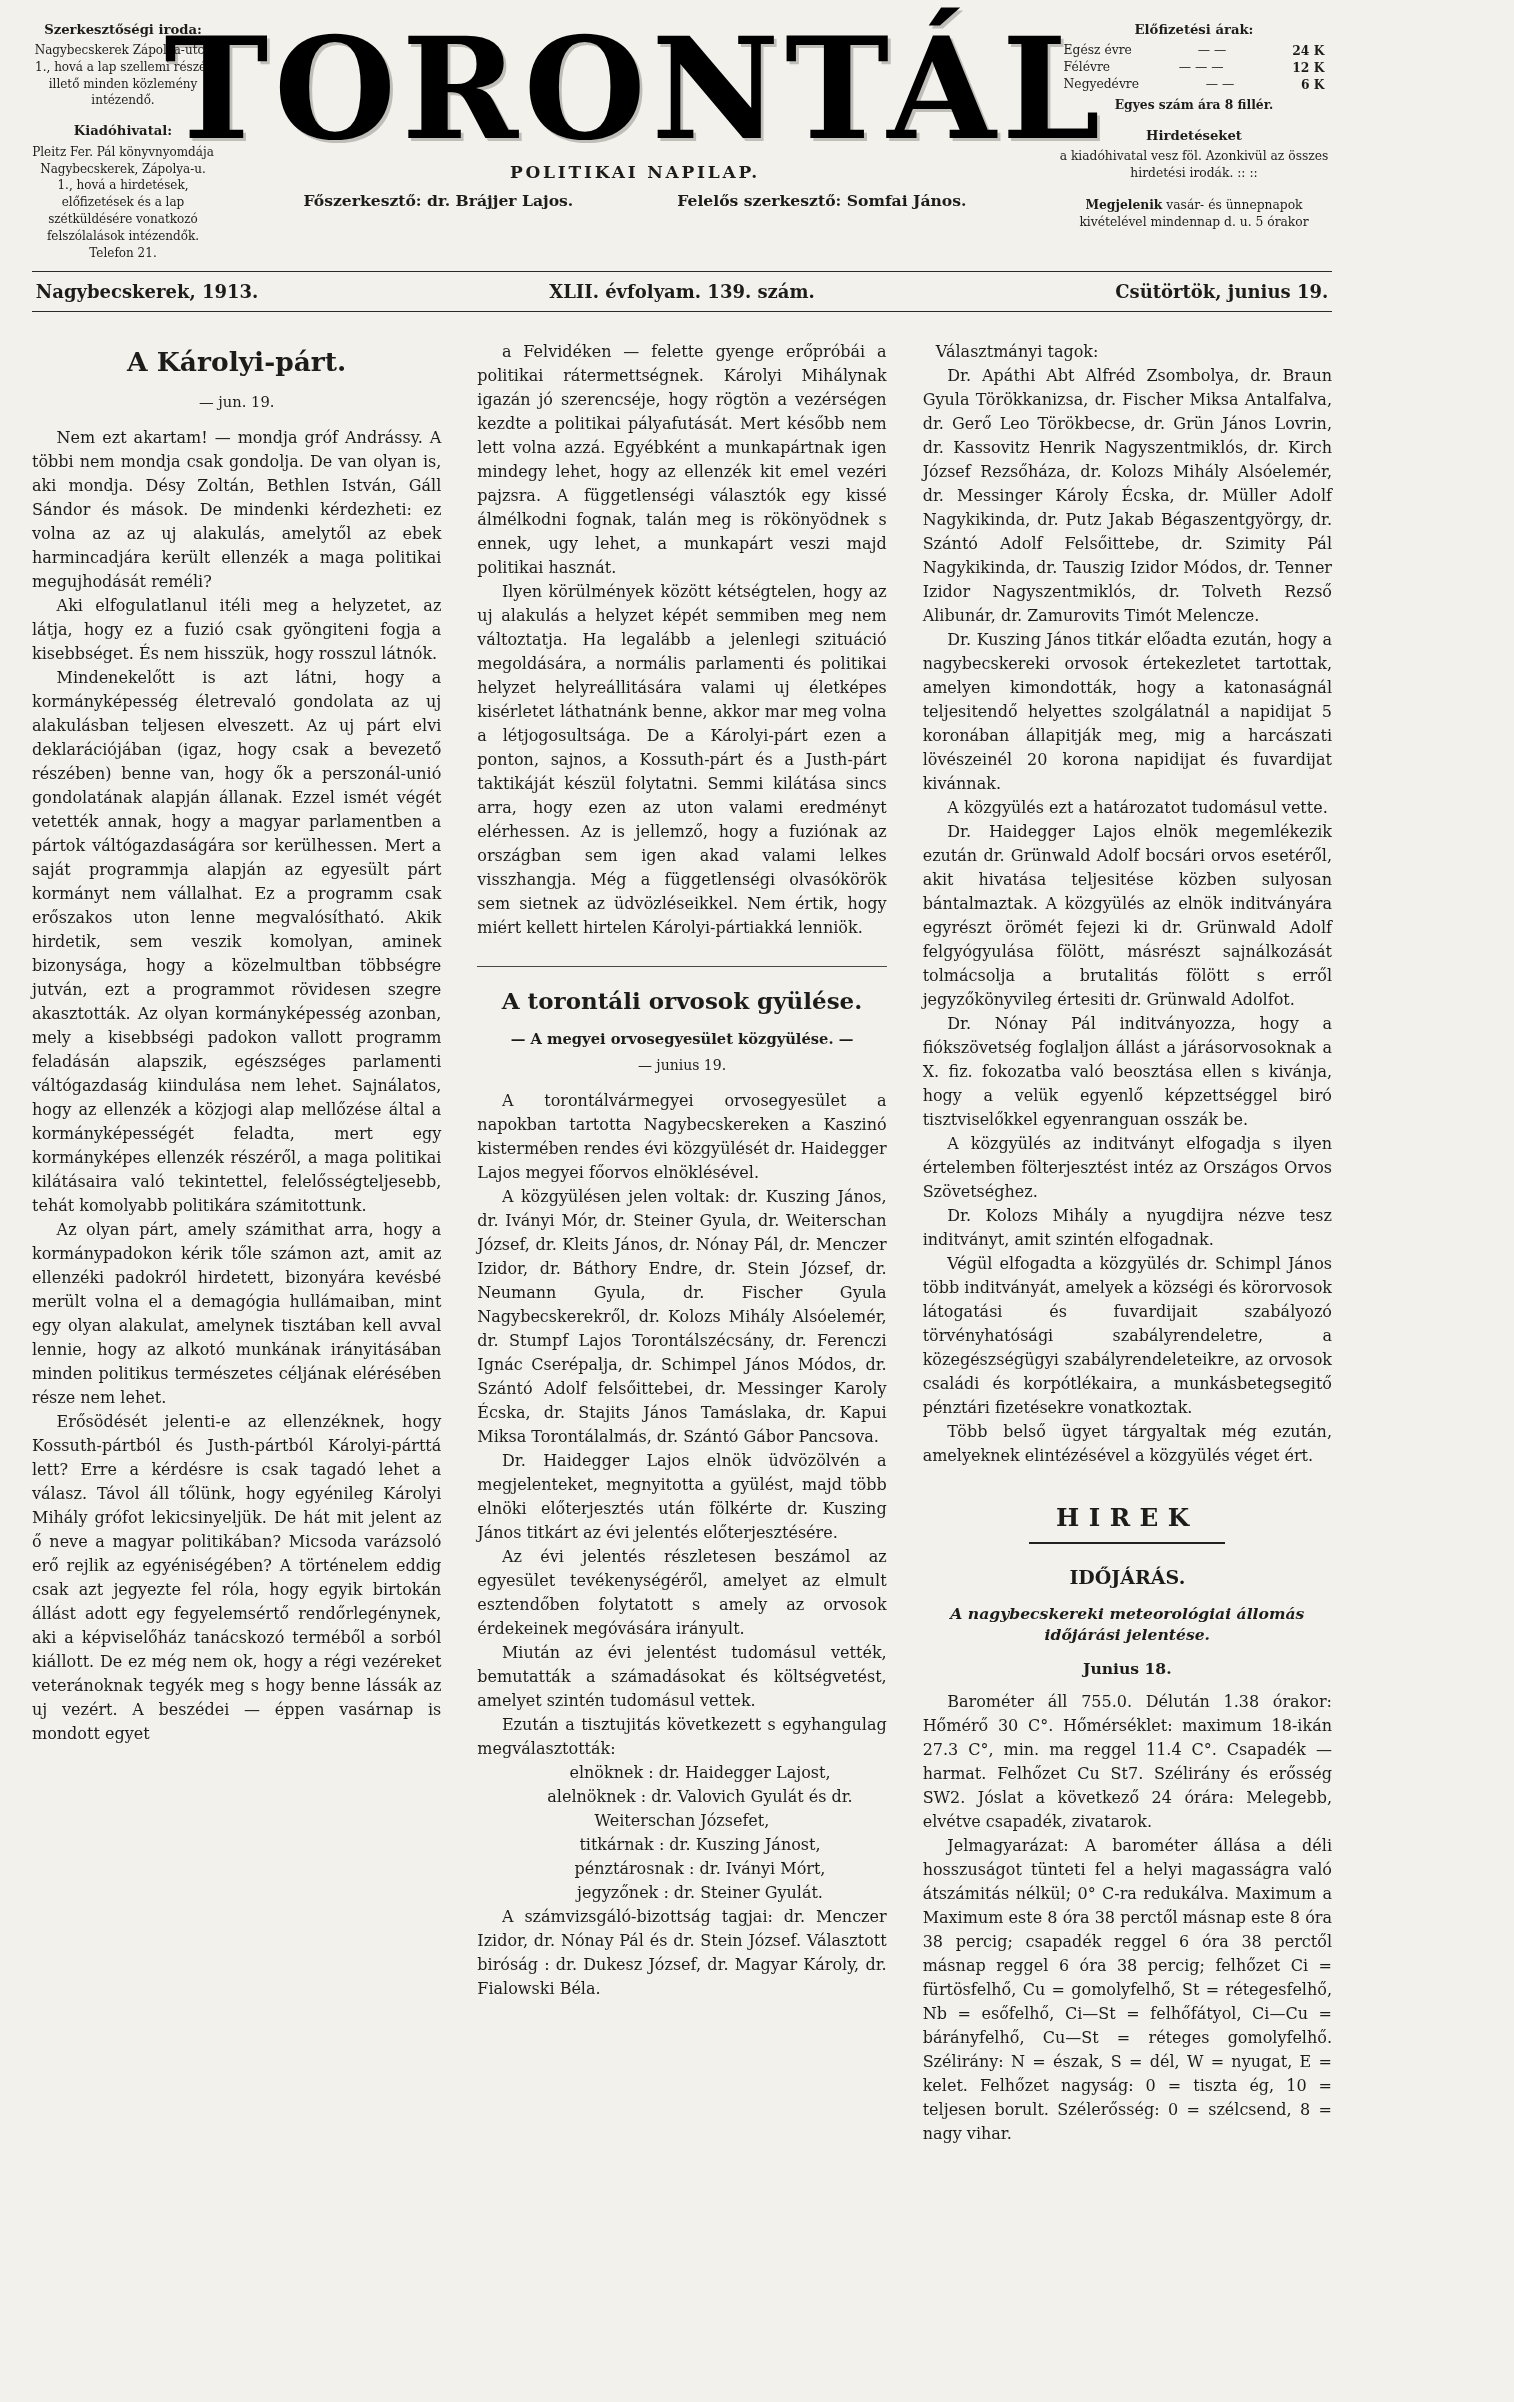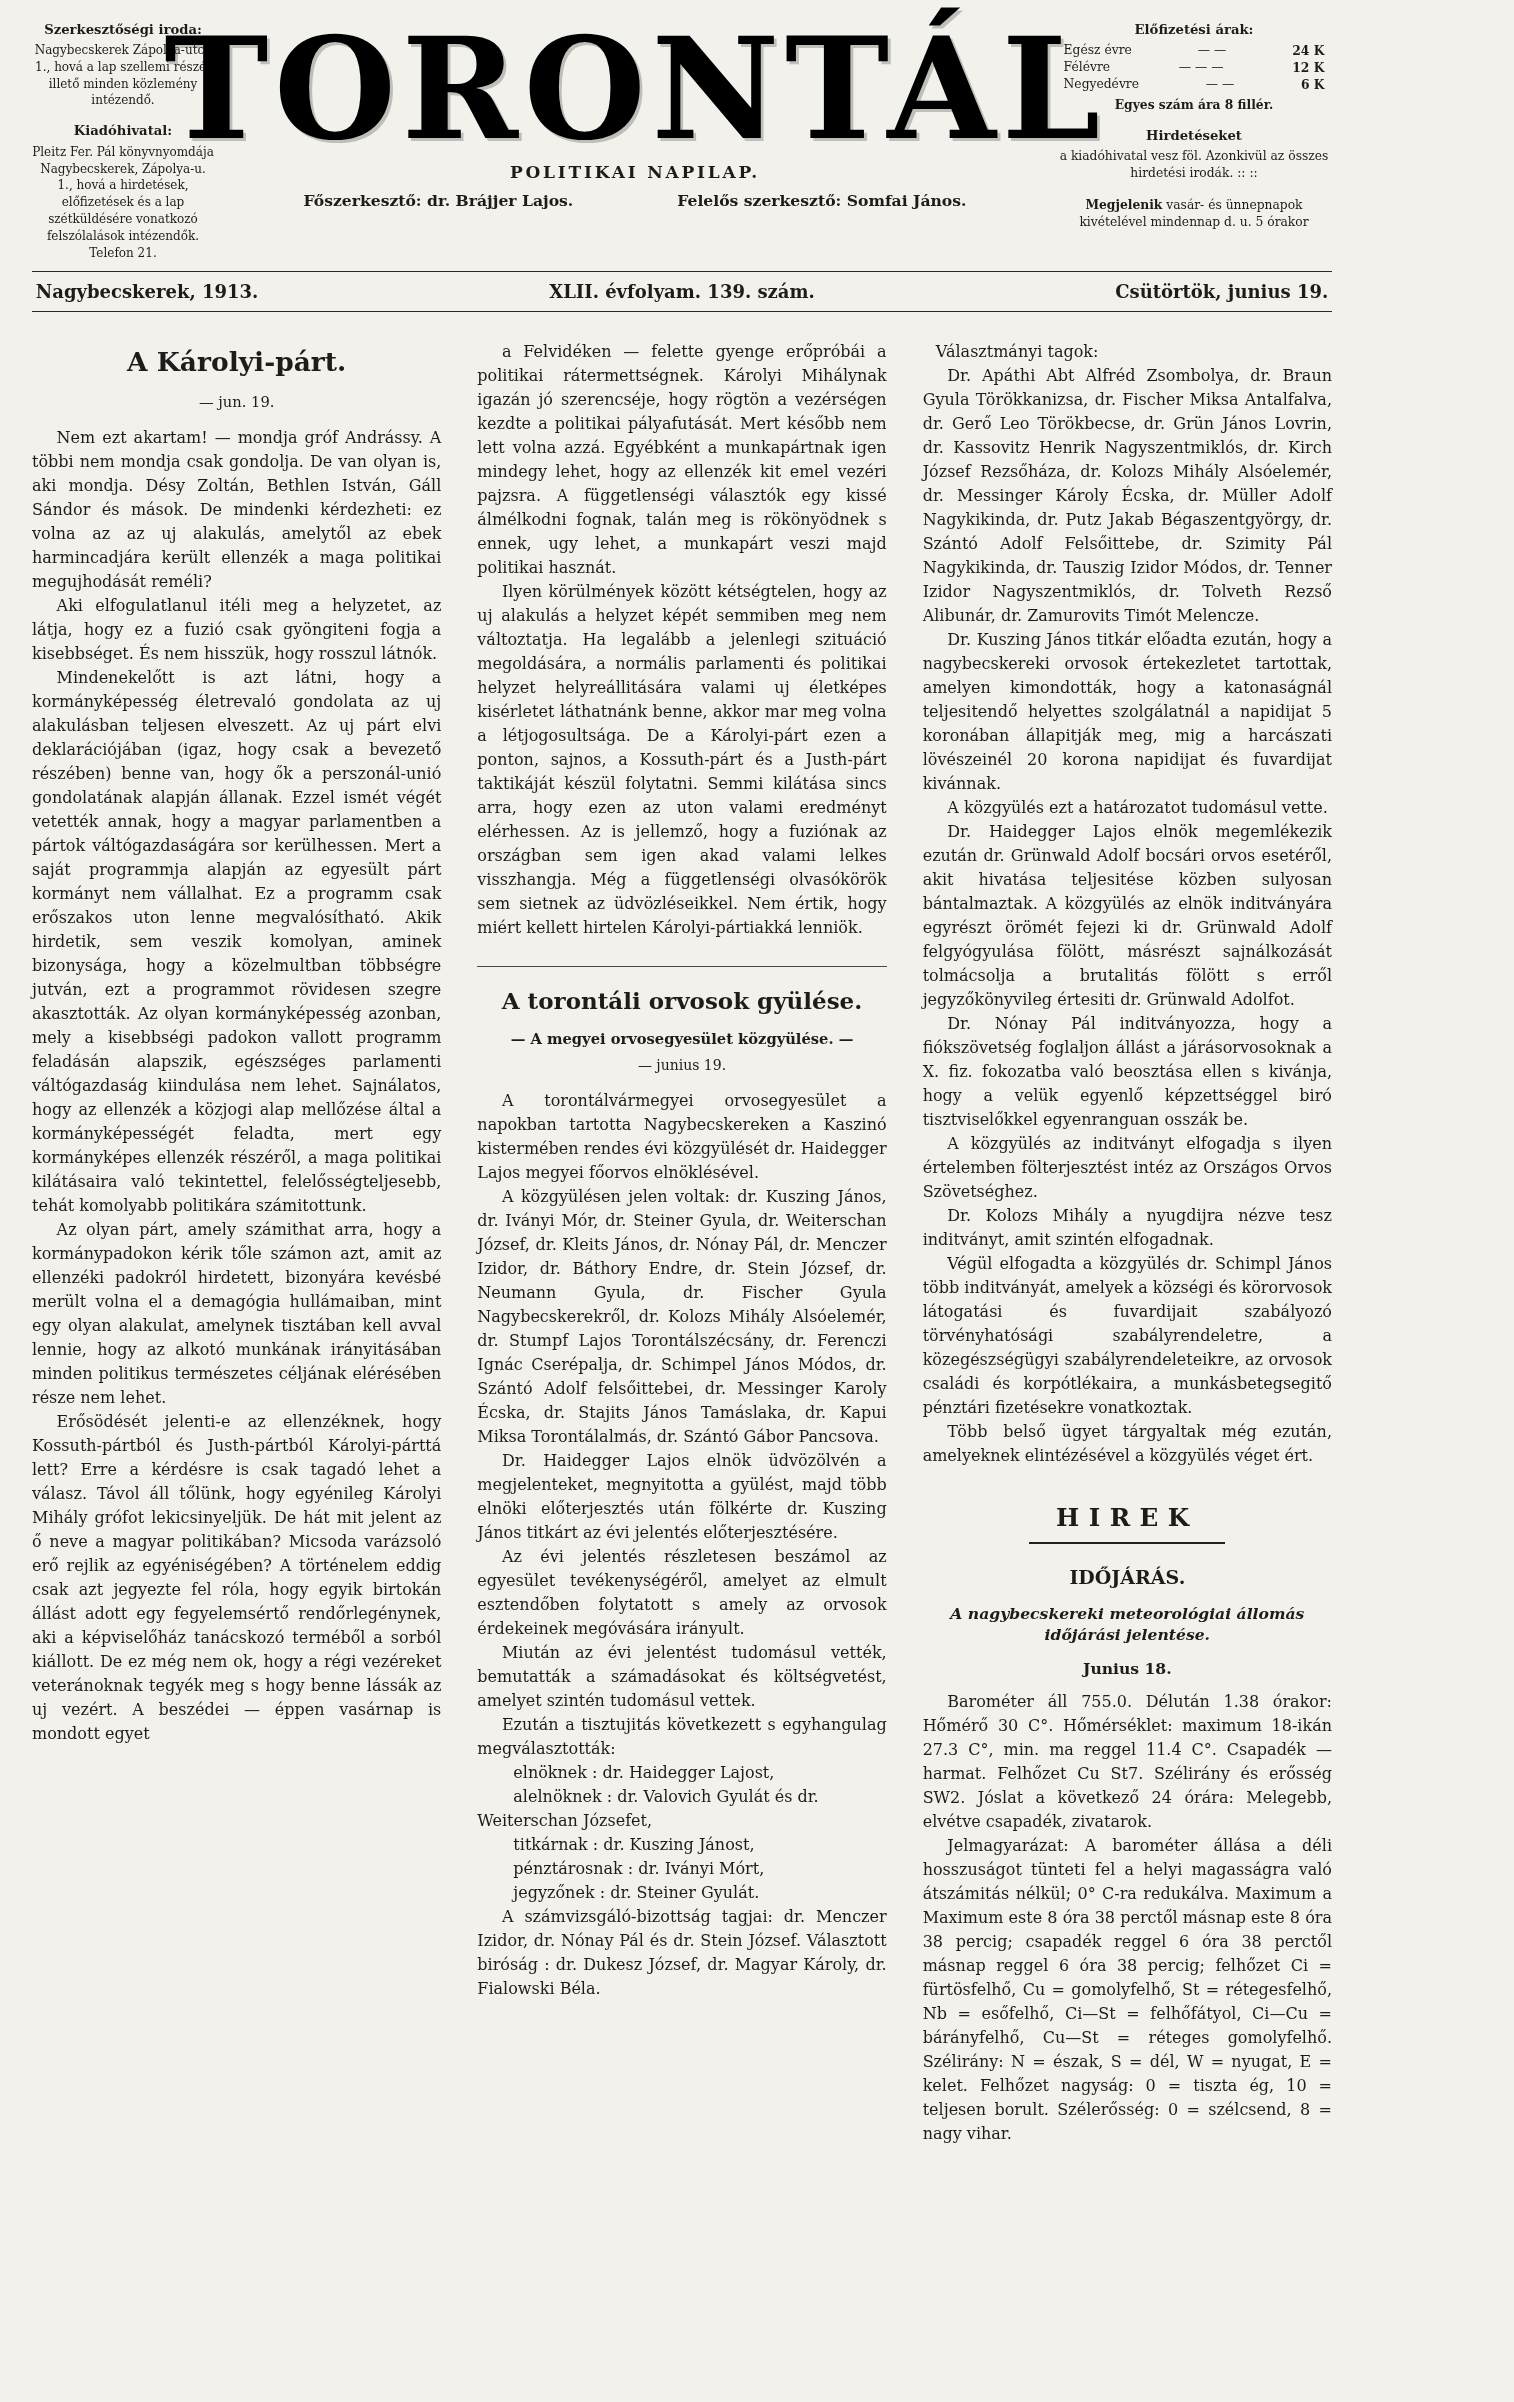--- a/index.html
+++ b/index.html
@@ -36,21 +36,21 @@
   .dateline { display: flex; align-items: baseline; border-bottom: 1.9px solid #2a2a28; padding: 9.5px 3.8px 8.5px; font-size: 18px; font-weight: bold; }
   .dl-left { flex: 1; text-align: left; }
   .dl-center { flex: 1.3; text-align: center; }
   .dl-right { flex: 1; text-align: right; }
 
   
   .columns { display: grid; grid-template-columns: 1fr 1fr 1fr; column-gap: 36px; padding-top: 28px; }
   .col { font-size: 16px; line-height: 1.5; text-align: justify; min-width: 0; }
   .para { text-indent: 24.6px; margin: 0; }
   .lead { text-indent: 13.2px; }
-  .list-line { text-indent: 36px; text-align: left; margin: 0; }
+  .list-line { text-indent: 36px; text-align: center; margin: 0; }
 
   .headline1 { font-size: 26.5px; font-weight: bold; text-align: center; margin: 1.9px 0 9.5px; }
   .art-date  { text-align: center; font-size: 14.7px; margin-bottom: 13.2px; }
 
   .section-head { margin-top: 26.5px; border-top: 0.9px solid #4a4844; padding-top: 17px; text-align: center; }
   .headline2 { font-size: 23px; font-weight: bold; margin: 0 0 9.5px; }
   .subhead   { font-size: 14.7px; font-weight: bold; margin-bottom: 4.7px; }
   .art-date2 { font-size: 14px; margin-bottom: 13.2px; }
 
   .hirek-wrap { text-align: center; margin: 32px 0 19px; }

